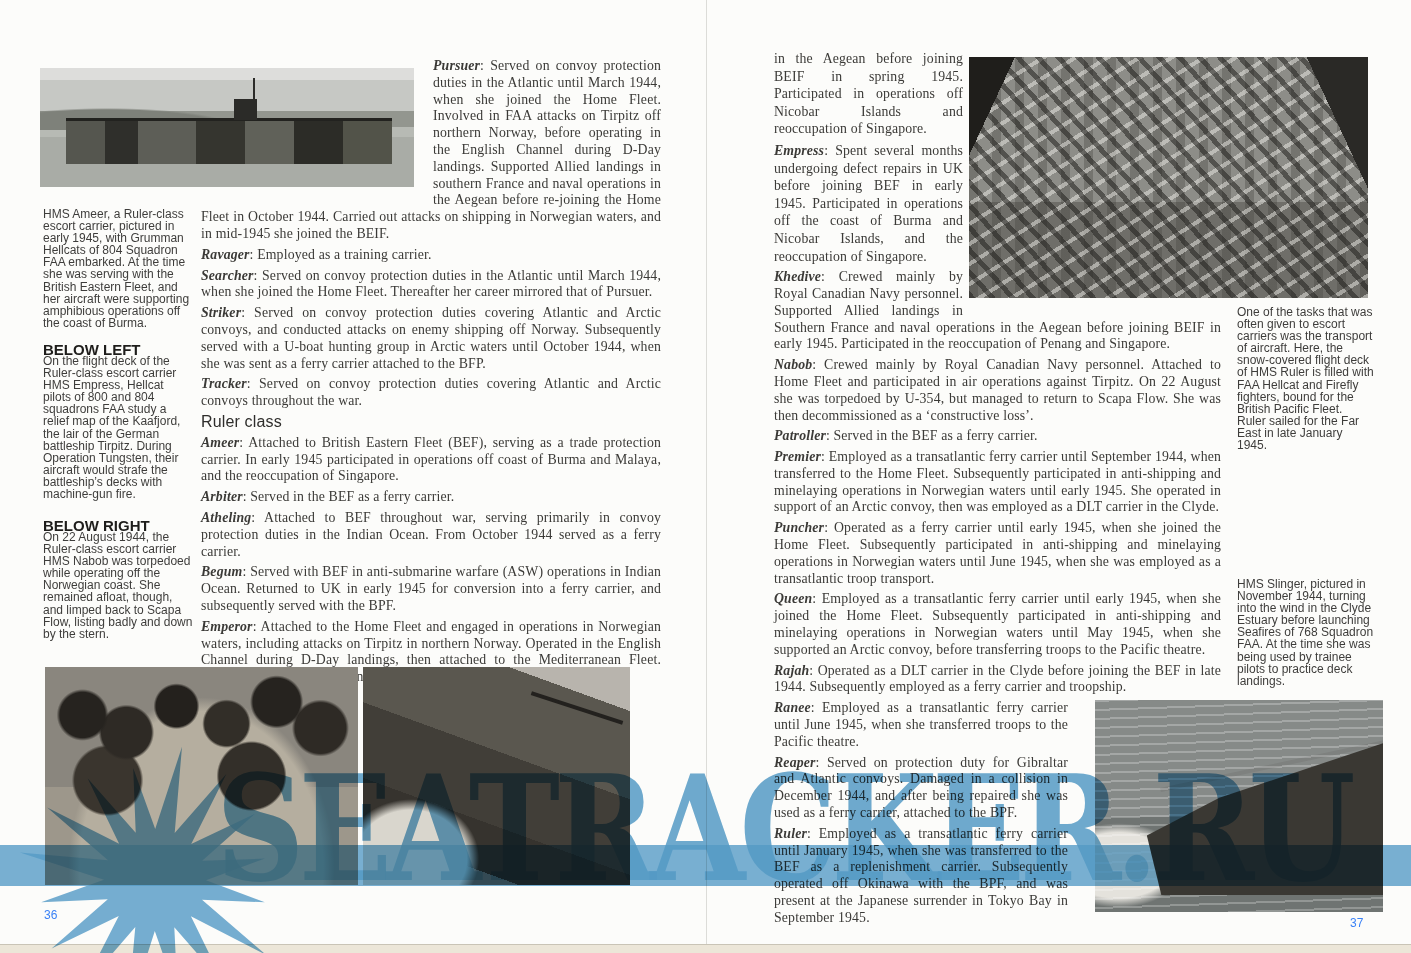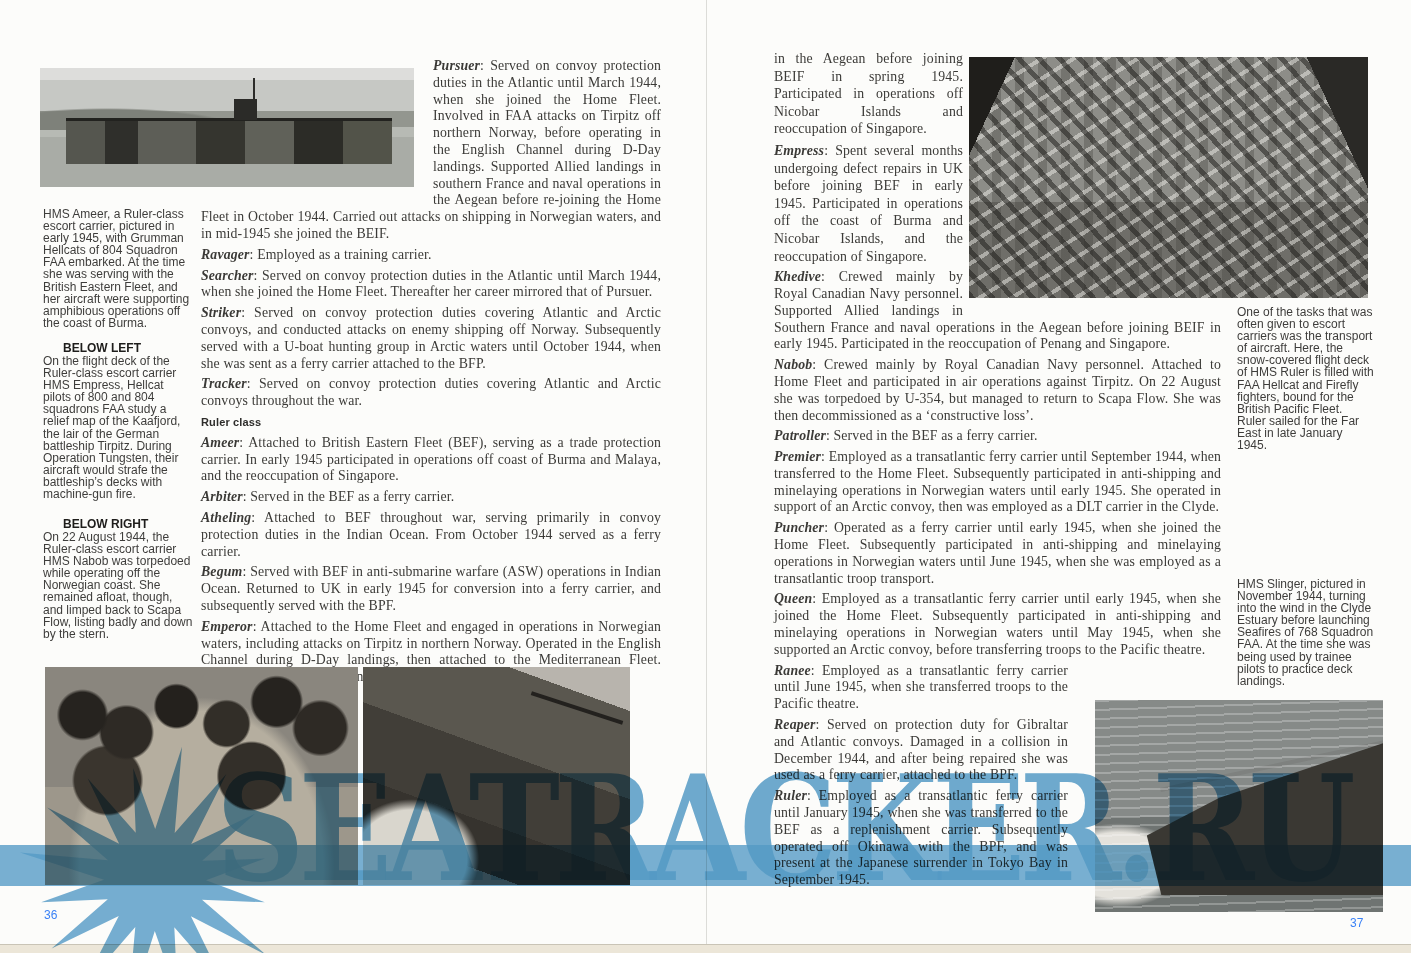--- a/index.html
+++ b/index.html
@@ -11,30 +11,30 @@
   
   .gutter{position:absolute;left:706px;top:0;width:1px;height:944px;background:#dcdcd8;}
   .bottom-strip{position:absolute;left:0;top:944px;width:1411px;height:9px;background:#ece6d8;border-top:1px solid #c9c4b6;}
   .page-num{position:absolute;font-family:"Liberation Sans",sans-serif;font-size:12px;color:#3b82f6;}
   #pn-left{left:44px;top:908px;}
   #pn-right{left:1350px;top:908px;margin-top:8px;}
   
   .flow{position:absolute;font-size:13.8px;line-height:16.8px;text-align:justify;letter-spacing:.15px;}
   .flow p{margin:4px;}
   .ship{font-weight:bold;font-style:italic;}
-  .class-heading{font-family:"Liberation Sans",sans-serif;font-weight:bold;font-size:11px;margin:3px 0 1px 0;text-align:left;color:#2e2d2b;}
+  .class-heading{font-family:"Liberation Sans",sans-serif;font-weight:normal;font-size:16px;margin:3px 0 1px 0;text-align:left;color:#2e2d2b;}
   .spacer-l{float:left;width:236px;height:153px;}
   .spacer-r1{float:right;width:262px;height:258px;}
   .spacer-r2{float:right;width:157px;height:252px;}
   .narrow-lh{line-height:17.6px;}
   #left-flow{left:197px;top:54px;width:468px;}
   #right-flow{left:770px;top:46px;width:455px;}
   
   .caption{position:absolute;font-family:"Liberation Sans",sans-serif;font-size:12px;line-height:12.1px;color:#3e3d3b;}
-  .cap-head{position:absolute;font-family:"Liberation Sans",sans-serif;font-size:12px;font-weight:bold;color:#1e1d1b;margin-left:20px;}
+  .cap-head{position:absolute;font-family:"Liberation Sans",sans-serif;font-size:15px;font-weight:bold;color:#1e1d1b;}
   #cap-top{left:43px;top:208px;width:150px;}
   #head-bl{left:43px;top:341px;}
   #cap-bl{left:43px;top:355px;width:152px;}
   #head-br{left:43px;top:517px;}
   #cap-br{left:43px;top:531px;width:152px;}
   #cap-rt{left:1237px;top:306px;width:137px;}
   #cap-rb{left:1237px;top:578px;width:137px;}
   
   .photo{position:absolute;overflow:hidden;}
   #ph-ameer{left:40px;top:68px;width:374px;height:119px;
@@ -127,20 +127,21 @@
   <div class="flow" id="right-flow">
     <div class="spacer-r1"></div>
     <p class="narrow-lh">in the Aegean before joining BEIF in spring 1945. Participated in operations off Nicobar Islands and reoccupation of Singapore.</p>
     <p class="narrow-lh"><span class="ship">Empress</span><span>: Spent several months undergoing defect repairs in UK before joining BEF in early 1945. Participated in operations off the coast of Burma and Nicobar Islands, and the reoccupation of Singapore.</span></p>
     <p><span class="ship">Khedive</span><span>: Crewed mainly by Royal Canadian Navy personnel. Supported Allied landings in Southern France and naval operations in the Aegean before joining BEIF in early 1945. Participated in the reoccupation of Penang and Singapore.</span></p>
     <p><span class="ship">Nabob</span><span>: Crewed mainly by Royal Canadian Navy personnel. Attached to Home Fleet and participated in air operations against Tirpitz. On 22 August she was torpedoed by U-354, but managed to return to Scapa Flow. She was then decommissioned as a ‘constructive loss’.</span></p>
     <p><span class="ship">Patroller</span><span>: Served in the BEF as a ferry carrier.</span></p>
     <p><span class="ship">Premier</span><span>: Employed as a transatlantic ferry carrier until September 1944, when transferred to the Home Fleet. Subsequently participated in anti-shipping and minelaying operations in Norwegian waters until early 1945. She operated in support of an Arctic convoy, then was employed as a DLT carrier in the Clyde.</span></p>
     <p><span class="ship">Puncher</span><span>: Operated as a ferry carrier until early 1945, when she joined the Home Fleet. Subsequently participated in anti-shipping and minelaying operations in Norwegian waters until June 1945, when she was employed as a transatlantic troop transport.</span></p>
     <p><span class="ship">Queen</span><span>: Employed as a transatlantic ferry carrier until early 1945, when she joined the Home Fleet. Subsequently participated in anti-shipping and minelaying operations in Norwegian waters until May 1945, when she supported an Arctic convoy, before transferring troops to the Pacific theatre.</span></p>
+    <p><span class="ship">Rajah</span><span>: Operated as a DLT carrier in the Clyde before joining the BEF in late 1944. Subsequently employed as a ferry carrier and troopship.</span></p>
     <div class="spacer-r2"></div>
     <p><span class="ship">Ranee</span><span>: Employed as a transatlantic ferry carrier until June 1945, when she transferred troops to the Pacific theatre.</span></p>
     <p><span class="ship">Reaper</span><span>: Served on protection duty for Gibraltar and Atlantic convoys. Damaged in a collision in December 1944, and after being repaired she was used as a ferry carrier, attached to the BPF.</span></p>
     <p><span class="ship">Ruler</span><span>: Employed as a transatlantic ferry carrier until January 1945, when she was transferred to the BEF as a replenishment carrier. Subsequently operated off Okinawa with the BPF, and was present at the Japanese surrender in Tokyo Bay in September 1945.</span></p>
   </div>
 
   <div class="caption" id="cap-rt">One of the tasks that was often given to escort carriers was the transport of aircraft. Here, the snow-covered flight deck of HMS Ruler is filled with FAA Hellcat and Firefly fighters, bound for the British Pacific Fleet. Ruler sailed for the Far East in late January 1945.</div>
   <div class="caption" id="cap-rb">HMS Slinger, pictured in November 1944, turning into the wind in the Clyde Estuary before launching Seafires of 768 Squadron FAA. At the time she was being used by trainee pilots to practice deck landings.</div>
 
   <div class="photo" id="ph-slinger">

